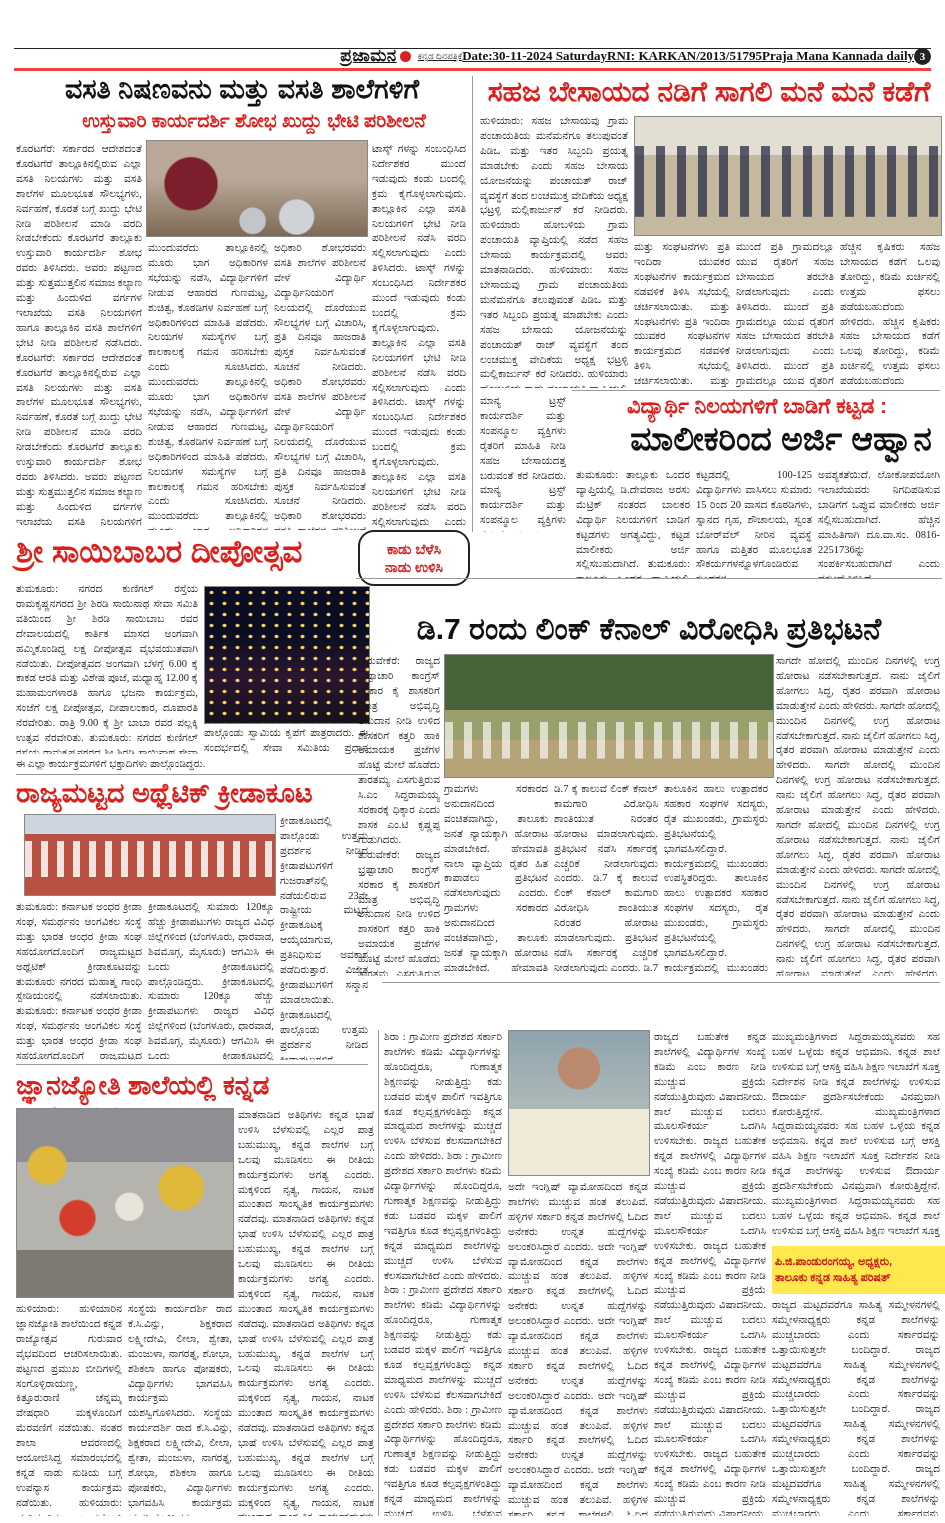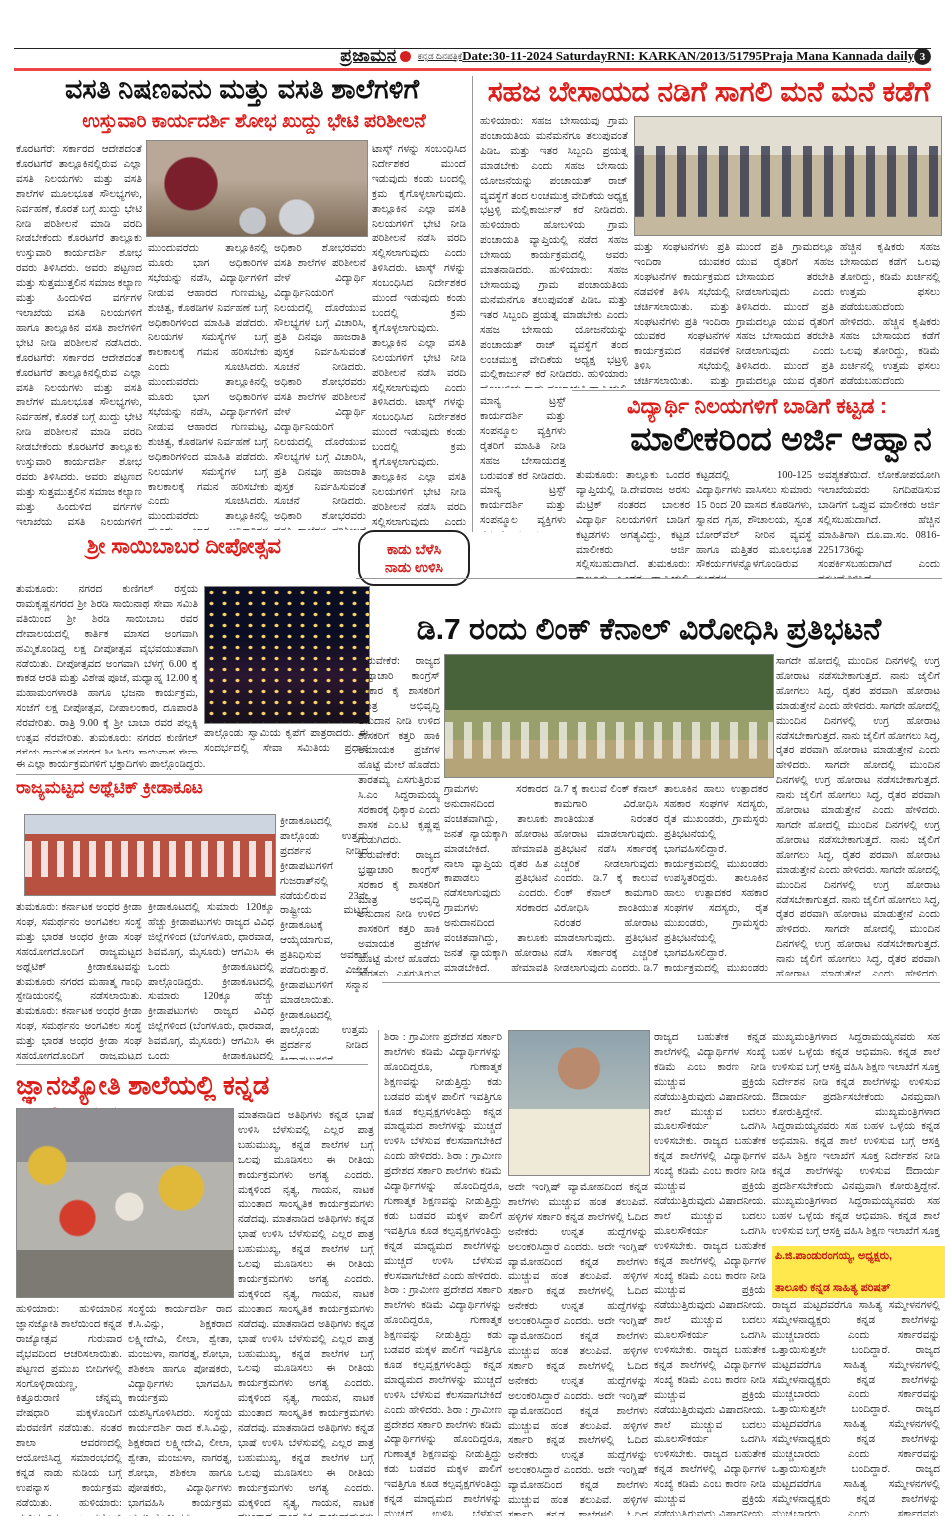--- a/index.html
+++ b/index.html
@@ -22,21 +22,21 @@
   .logo .lg-main{font-weight:bold;font-size:17px;color:#111;letter-spacing:.5px;}
   .logo .emblem{width:11px;height:11px;border-radius:50%;background:#d42020;display:inline-block;}
   .logo .lg-sub{font-size:9px;color:#333;margin-left:4px;}
   .pgbadge{width:17px;height:17px;border-radius:50%;background:#222;color:#fff;
            font-size:11px;font-weight:bold;display:flex;align-items:center;justify-content:center;}
   .kaadu-box{position:absolute;border:2.5px solid #222;border-radius:16px;
              display:flex;flex-direction:column;align-items:center;justify-content:center;
              font-weight:bold;color:#d42020;font-size:14px;line-height:1.3;
              font-family:"Liberation Sans","DejaVu Sans",sans-serif;}
   .credit{position:absolute;background:#ffe84d;color:#c41515;font-weight:bold;
-          font-size:11px;line-height:1.45;padding:2px 3px;
+          font-size:11px;line-height:1.45;padding:8px 3px;
           font-family:"Liberation Sans","DejaVu Sans",sans-serif;}
   
   .ph-a{background:
     radial-gradient(circle at 20% 45%, #7a1f2b 0 14%, rgba(0,0,0,0) 15%),
     radial-gradient(circle at 68% 80%, #cfd2d6 0 10%, rgba(0,0,0,0) 11%),
     radial-gradient(circle at 48% 84%, #c2c6ca 0 9%, rgba(0,0,0,0) 10%),
     linear-gradient(180deg,#b9a897 0 40%,#7d6a56 100%);}
   .ph-b{background:
     repeating-linear-gradient(90deg, rgba(40,45,70,.75) 0 9px, rgba(40,45,70,0) 9px 21px) 0 62%/100% 60% no-repeat,
     linear-gradient(180deg,#e3ded2 0 32%,#c4b89e 32%);}
@@ -96,41 +96,41 @@
   <div class="col" style="left:840px;top:240px;width:100px;height:148px;">ಹೆಚ್ಚಿನ ಕೃಷಿಕರು ಸಹಜ ಬೇಸಾಯದ ಕಡೆಗೆ ಒಲವು ತೋರಿದ್ದು, ಕಡಿಮೆ ಖರ್ಚಿನಲ್ಲಿ ಉತ್ತಮ ಫಸಲು ಪಡೆಯಬಹುದೆಂದು ಹೇಳಿದರು. ಹೆಚ್ಚಿನ ಕೃಷಿಕರು ಸಹಜ ಬೇಸಾಯದ ಕಡೆಗೆ ಒಲವು ತೋರಿದ್ದು, ಕಡಿಮೆ ಖರ್ಚಿನಲ್ಲಿ ಉತ್ತಮ ಫಸಲು ಪಡೆಯಬಹುದೆಂದು ಹೇಳಿದರು.</div>
   <div class="col" style="left:480px;top:394px;width:86px;height:138px;">ಮಾನ್ಯ ಟ್ರಸ್ಟ್ ಕಾರ್ಯದರ್ಶಿ ಮತ್ತು ಸಂಪನ್ಮೂಲ ವ್ಯಕ್ತಿಗಳು ರೈತರಿಗೆ ಮಾಹಿತಿ ನೀಡಿ ಸಹಜ ಬೇಸಾಯದತ್ತ ಬರುವಂತೆ ಕರೆ ನೀಡಿದರು. ಮಾನ್ಯ ಟ್ರಸ್ಟ್ ಕಾರ್ಯದರ್ಶಿ ಮತ್ತು ಸಂಪನ್ಮೂಲ ವ್ಯಕ್ತಿಗಳು ರೈತರಿಗೆ ಮಾಹಿತಿ ನೀಡಿ ಸಹಜ ಬೇಸಾಯದತ್ತ ಬರುವಂತೆ ಕರೆ ನೀಡಿದರು.</div>
 
   <div class="rule-light" style="left:572px;top:390px;width:368px;height:1px;"></div>
   <div class="hl-red" style="left:572px;top:394px;width:370px;font-size:21px;color:#dd1f1c;">ವಿದ್ಯಾರ್ಥಿ ನಿಲಯಗಳಿಗೆ ಬಾಡಿಗೆ ಕಟ್ಟಡ :</div>
   <div class="hl-black" style="left:596px;top:420px;width:370px;font-size:33px;">ಮಾಲೀಕರಿಂದ ಅರ್ಜಿ ಆಹ್ವಾನ</div>
   <div class="col" style="left:576px;top:468px;width:114px;height:110px;">ತುಮಕೂರು: ತಾಲ್ಲೂಕು ಒಂದರ ವ್ಯಾಪ್ತಿಯಲ್ಲಿ ಡಿ.ದೇವರಾಜ ಅರಸು ಮೆಟ್ರಿಕ್ ನಂತರದ ಬಾಲಕರ ವಿದ್ಯಾರ್ಥಿ ನಿಲಯಗಳಿಗೆ ಬಾಡಿಗೆ ಕಟ್ಟಡಗಳು ಅಗತ್ಯವಿದ್ದು, ಕಟ್ಟಡ ಮಾಲೀಕರು ಅರ್ಜಿ ಸಲ್ಲಿಸಬಹುದಾಗಿದೆ. ತುಮಕೂರು: ತಾಲ್ಲೂಕು ಒಂದರ ವ್ಯಾಪ್ತಿಯಲ್ಲಿ ಡಿ.ದೇವರಾಜ ಅರಸು ಮೆಟ್ರಿಕ್ ನಂತರದ ಬಾಲಕರ ವಿದ್ಯಾರ್ಥಿ ನಿಲಯಗಳಿಗೆ ಬಾಡಿಗೆ ಕಟ್ಟಡಗಳು ಅಗತ್ಯವಿದ್ದು, ಕಟ್ಟಡ ಮಾಲೀಕರು ಅರ್ಜಿ ಸಲ್ಲಿಸಬಹುದಾಗಿದೆ.</div>
   <div class="col" style="left:696px;top:468px;width:116px;height:110px;">ಕಟ್ಟಡದಲ್ಲಿ 100-125 ವಿದ್ಯಾರ್ಥಿಗಳು ವಾಸಿಸಲು ಸುಮಾರು 15 ರಿಂದ 20 ವಾಸದ ಕೊಠಡಿಗಳು, ಸ್ನಾನದ ಗೃಹ, ಶೌಚಾಲಯ, ಸ್ವಂತ ಬೋರ್‌ವೆಲ್ ನೀರಿನ ವ್ಯವಸ್ಥೆ ಹಾಗೂ ಮತ್ತಿತರ ಮೂಲಭೂತ ಸೌಕರ್ಯಗಳನ್ನೊಳಗೊಂಡಿರುವ ಕಟ್ಟಡಗಳ</div>
   <div class="col" style="left:818px;top:468px;width:122px;height:110px;">ಅವಶ್ಯಕತೆಯಿದೆ. ಲೋಕೋಪಯೋಗಿ ಇಲಾಖೆಯವರು ನಿಗದಿಪಡಿಸುವ ಬಾಡಿಗೆಗೆ ಒಪ್ಪುವ ಮಾಲೀಕರು ಅರ್ಜಿ ಸಲ್ಲಿಸಬಹುದಾಗಿದೆ. ಹೆಚ್ಚಿನ ಮಾಹಿತಿಗಾಗಿ ದೂ.ವಾ.ಸಂ. 0816-2251736ನ್ನು ಸಂಪರ್ಕಿಸಬಹುದಾಗಿದೆ ಎಂದು ಪ್ರಕಟಣೆ ತಿಳಿಸಿದೆ.</div>
 
-  <div class="hl-red" style="left:16px;top:534px;width:336px;font-size:21px;color:#dd1f1c;text-align:center;">ಶ್ರೀ ಸಾಯಿಬಾಬರ ದೀಪೋತ್ಸವ</div>
+  <div class="hl-red" style="left:16px;top:534px;width:336px;font-size:31px;color:#dd1f1c;text-align:left;">ಶ್ರೀ ಸಾಯಿಬಾಬರ ದೀಪೋತ್ಸವ</div>
   <div class="kaadu-box" style="left:358px;top:530px;width:108px;height:52px;">
     <span>ಕಾಡು ಬೆಳೆಸಿ</span>
     <span>ನಾಡು ಉಳಿಸಿ</span>
   </div>
   <div class="col" style="left:16px;top:582px;width:182px;height:172px;">ತುಮಕೂರು: ನಗರದ ಕುಣಿಗಲ್ ರಸ್ತೆಯ ರಾಮಕೃಷ್ಣನಗರದ ಶ್ರೀ ಶಿರಡಿ ಸಾಯಿನಾಥ ಸೇವಾ ಸಮಿತಿ ವತಿಯಿಂದ ಶ್ರೀ ಶಿರಡಿ ಸಾಯಿಬಾಬ ರವರ ದೇವಾಲಯದಲ್ಲಿ ಕಾರ್ತಿಕ ಮಾಸದ ಅಂಗವಾಗಿ ಹಮ್ಮಿಕೊಂಡಿದ್ದ ಲಕ್ಷ ದೀಪೋತ್ಸವ ವೈಭವಯುತವಾಗಿ ನಡೆಯಿತು. ದೀಪೋತ್ಸವದ ಅಂಗವಾಗಿ ಬೆಳಗ್ಗೆ 6.00 ಕ್ಕೆ ಕಾಕಡ ಆರತಿ ಮತ್ತು ವಿಶೇಷ ಪೂಜೆ, ಮಧ್ಯಾಹ್ನ 12.00 ಕ್ಕೆ ಮಹಾಮಂಗಳಾರತಿ ಹಾಗೂ ಭಜನಾ ಕಾರ್ಯಕ್ರಮ, ಸಂಜೆಗೆ ಲಕ್ಷ ದೀಪೋತ್ಸವ, ದೀಪಾಲಂಕಾರ, ದೂಪಾರತಿ ನೆರವೇರಿತು. ರಾತ್ರಿ 9.00 ಕ್ಕೆ ಶ್ರೀ ಬಾಬಾ ರವರ ಪಲ್ಲಕ್ಕಿ ಉತ್ಸವ ನೆರವೇರಿತು. ತುಮಕೂರು: ನಗರದ ಕುಣಿಗಲ್ ರಸ್ತೆಯ ರಾಮಕೃಷ್ಣನಗರದ ಶ್ರೀ ಶಿರಡಿ ಸಾಯಿನಾಥ ಸೇವಾ ಸಮಿತಿ ವತಿಯಿಂದ ಶ್ರೀ ಶಿರಡಿ ಸಾಯಿಬಾಬ ರವರ ದೇವಾಲಯದಲ್ಲಿ ಕಾರ್ತಿಕ ಮಾಸದ ಅಂಗವಾಗಿ ಹಮ್ಮಿಕೊಂಡಿದ್ದ ಲಕ್ಷ ದೀಪೋತ್ಸವ ವೈಭವಯುತವಾಗಿ ನಡೆಯಿತು. ದೀಪೋತ್ಸವದ ಅಂಗವಾಗಿ ಬೆಳಗ್ಗೆ 6.00 ಕ್ಕೆ ಕಾಕಡ ಆರತಿ ಮತ್ತು ವಿಶೇಷ ಪೂಜೆ, ಮಧ್ಯಾಹ್ನ 12.00 ಕ್ಕೆ ಮಹಾಮಂಗಳಾರತಿ ಹಾಗೂ ಭಜನಾ ಕಾರ್ಯಕ್ರಮ, ಸಂಜೆಗೆ ಲಕ್ಷ ದೀಪೋತ್ಸವ, ದೀಪಾಲಂಕಾರ, ದೂಪಾರತಿ ನೆರವೇರಿತು. ರಾತ್ರಿ 9.00 ಕ್ಕೆ ಶ್ರೀ ಬಾಬಾ ರವರ ಪಲ್ಲಕ್ಕಿ ಉತ್ಸವ ನೆರವೇರಿತು.</div>
   <div class="photo ph-d" style="left:204px;top:586px;width:164px;height:136px;"></div>
   <div class="col" style="left:204px;top:726px;width:164px;height:30px;">ಪಾಲ್ಗೊಂಡು ಸ್ವಾಮಿಯ ಕೃಪೆಗೆ ಪಾತ್ರರಾದರು. ಈ ಸಂದರ್ಭದಲ್ಲಿ ಸೇವಾ ಸಮಿತಿಯ ಪ್ರಧಾನ ಕಾರ್ಯದರ್ಶಿ ಕೆ.ಎನ್. ನೇತೃತ್ವದಲ್ಲಿ ಪೂಜಾ ಕಾರ್ಯಗಳು ನಡೆದವು.</div>
   <div class="col" style="left:16px;top:757px;width:352px;height:15px;">ಈ ಎಲ್ಲಾ ಕಾರ್ಯಕ್ರಮಗಳಿಗೆ ಭಕ್ತಾದಿಗಳು ಪಾಲ್ಗೊಂಡಿದ್ದರು.</div>
 
   <div class="rule-light" style="left:356px;top:578px;width:586px;height:1px;"></div>
   <div class="hl-black" style="left:356px;top:612px;width:586px;font-size:30px;">ಡಿ.7 ರಂದು ಲಿಂಕ್ ಕೆನಾಲ್ ವಿರೋಧಿಸಿ ಪ್ರತಿಭಟನೆ</div>
   <div class="col" style="left:358px;top:654px;width:82px;height:322px;">ತುರುವೇಕೆರೆ: ರಾಜ್ಯದ ಭ್ರಷ್ಟಾಚಾರಿ ಕಾಂಗ್ರೆಸ್ ಸರಕಾರ ಕೈ ಶಾಸಕರಿಗೆ ಮಾತ್ರ ಅಭಿವೃದ್ಧಿ ಅನುದಾನ ನೀಡಿ ಉಳಿದ ಶಾಸಕರಿಗೆ ಕತ್ತರಿ ಹಾಕಿ ಅಮಾಯಕ ಪ್ರಜೆಗಳ ಹೊಟ್ಟೆ ಮೇಲೆ ಹೊಡೆದು ತಾರತಮ್ಯ ಎಸಗುತ್ತಿರುವ ಸಿ.ಎಂ ಸಿದ್ದರಾಮಯ್ಯ ಸರಕಾರಕ್ಕೆ ಧಿಕ್ಕಾರ ಎಂದು ಶಾಸಕ ಎಂ.ಟಿ ಕೃಷ್ಣಪ್ಪ ಗುಡುಗಿದರು. ತುರುವೇಕೆರೆ: ರಾಜ್ಯದ ಭ್ರಷ್ಟಾಚಾರಿ ಕಾಂಗ್ರೆಸ್ ಸರಕಾರ ಕೈ ಶಾಸಕರಿಗೆ ಮಾತ್ರ ಅಭಿವೃದ್ಧಿ ಅನುದಾನ ನೀಡಿ ಉಳಿದ ಶಾಸಕರಿಗೆ ಕತ್ತರಿ ಹಾಕಿ ಅಮಾಯಕ ಪ್ರಜೆಗಳ ಹೊಟ್ಟೆ ಮೇಲೆ ಹೊಡೆದು ತಾರತಮ್ಯ ಎಸಗುತ್ತಿರುವ ಸಿ.ಎಂ ಸಿದ್ದರಾಮಯ್ಯ ಸರಕಾರಕ್ಕೆ ಧಿಕ್ಕಾರ ಎಂದು ಶಾಸಕ ಎಂ.ಟಿ ಕೃಷ್ಣಪ್ಪ ಗುಡುಗಿದರು.</div>
   <div class="photo ph-g" style="left:444px;top:654px;width:328px;height:122px;"></div>
   <div class="col" style="left:444px;top:782px;width:104px;height:194px;">ಗ್ರಾಮಗಳು ಸರಕಾರದ ಅನುದಾನದಿಂದ ವಂಚಿತವಾಗಿದ್ದು, ತಾಲೂಕು ಜನತೆ ನ್ಯಾಯಕ್ಕಾಗಿ ಹೋರಾಟ ಮಾಡಬೇಕಿದೆ. ಹೇಮಾವತಿ ನಾಲಾ ವ್ಯಾಪ್ತಿಯ ರೈತರ ಹಿತ ಕಾಪಾಡಲು ಪ್ರತಿಭಟನೆ ನಡೆಸಲಾಗುವುದು ಎಂದರು. ಗ್ರಾಮಗಳು ಸರಕಾರದ ಅನುದಾನದಿಂದ ವಂಚಿತವಾಗಿದ್ದು, ತಾಲೂಕು ಜನತೆ ನ್ಯಾಯಕ್ಕಾಗಿ ಹೋರಾಟ ಮಾಡಬೇಕಿದೆ. ಹೇಮಾವತಿ ನಾಲಾ ವ್ಯಾಪ್ತಿಯ ರೈತರ ಹಿತ ಕಾಪಾಡಲು ಪ್ರತಿಭಟನೆ ನಡೆಸಲಾಗುವುದು ಎಂದರು.</div>
   <div class="col" style="left:554px;top:782px;width:104px;height:194px;">ಡಿ.7 ಕ್ಕೆ ಕಾಲುವೆ ಲಿಂಕ್ ಕೆನಾಲ್ ಕಾಮಗಾರಿ ವಿರೋಧಿಸಿ ಶಾಂತಿಯುತ ನಿರಂತರ ಹೋರಾಟ ಮಾಡಲಾಗುವುದು. ಪ್ರತಿಭಟನೆ ನಡೆಸಿ ಸರ್ಕಾರಕ್ಕೆ ಎಚ್ಚರಿಕೆ ನೀಡಲಾಗುವುದು ಎಂದರು. ಡಿ.7 ಕ್ಕೆ ಕಾಲುವೆ ಲಿಂಕ್ ಕೆನಾಲ್ ಕಾಮಗಾರಿ ವಿರೋಧಿಸಿ ಶಾಂತಿಯುತ ನಿರಂತರ ಹೋರಾಟ ಮಾಡಲಾಗುವುದು. ಪ್ರತಿಭಟನೆ ನಡೆಸಿ ಸರ್ಕಾರಕ್ಕೆ ಎಚ್ಚರಿಕೆ ನೀಡಲಾಗುವುದು ಎಂದರು. ಡಿ.7 ಕ್ಕೆ ಕಾಲುವೆ ಲಿಂಕ್ ಕೆನಾಲ್ ಕಾಮಗಾರಿ ವಿರೋಧಿಸಿ ಶಾಂತಿಯುತ ನಿರಂತರ ಹೋರಾಟ ಮಾಡಲಾಗುವುದು. ಪ್ರತಿಭಟನೆ ನಡೆಸಿ ಸರ್ಕಾರಕ್ಕೆ ಎಚ್ಚರಿಕೆ ನೀಡಲಾಗುವುದು ಎಂದರು.</div>
   <div class="col" style="left:664px;top:782px;width:104px;height:194px;">ತಾಲೂಕಿನ ಹಾಲು ಉತ್ಪಾದಕರ ಸಹಕಾರ ಸಂಘಗಳ ಸದಸ್ಯರು, ರೈತ ಮುಖಂಡರು, ಗ್ರಾಮಸ್ಥರು ಪ್ರತಿಭಟನೆಯಲ್ಲಿ ಭಾಗವಹಿಸಲಿದ್ದಾರೆ. ಕಾರ್ಯಕ್ರಮದಲ್ಲಿ ಮುಖಂಡರು ಉಪಸ್ಥಿತರಿದ್ದರು. ತಾಲೂಕಿನ ಹಾಲು ಉತ್ಪಾದಕರ ಸಹಕಾರ ಸಂಘಗಳ ಸದಸ್ಯರು, ರೈತ ಮುಖಂಡರು, ಗ್ರಾಮಸ್ಥರು ಪ್ರತಿಭಟನೆಯಲ್ಲಿ ಭಾಗವಹಿಸಲಿದ್ದಾರೆ. ಕಾರ್ಯಕ್ರಮದಲ್ಲಿ ಮುಖಂಡರು ಉಪಸ್ಥಿತರಿದ್ದರು.</div>
   <div class="col" style="left:776px;top:654px;width:164px;height:322px;">ಸಾಗದೇ ಹೋದಲ್ಲಿ ಮುಂದಿನ ದಿನಗಳಲ್ಲಿ ಉಗ್ರ ಹೋರಾಟ ನಡೆಸಬೇಕಾಗುತ್ತದೆ. ನಾನು ಜೈಲಿಗೆ ಹೋಗಲು ಸಿದ್ಧ, ರೈತರ ಪರವಾಗಿ ಹೋರಾಟ ಮಾಡುತ್ತೇನೆ ಎಂದು ಹೇಳಿದರು. ಸಾಗದೇ ಹೋದಲ್ಲಿ ಮುಂದಿನ ದಿನಗಳಲ್ಲಿ ಉಗ್ರ ಹೋರಾಟ ನಡೆಸಬೇಕಾಗುತ್ತದೆ. ನಾನು ಜೈಲಿಗೆ ಹೋಗಲು ಸಿದ್ಧ, ರೈತರ ಪರವಾಗಿ ಹೋರಾಟ ಮಾಡುತ್ತೇನೆ ಎಂದು ಹೇಳಿದರು. ಸಾಗದೇ ಹೋದಲ್ಲಿ ಮುಂದಿನ ದಿನಗಳಲ್ಲಿ ಉಗ್ರ ಹೋರಾಟ ನಡೆಸಬೇಕಾಗುತ್ತದೆ. ನಾನು ಜೈಲಿಗೆ ಹೋಗಲು ಸಿದ್ಧ, ರೈತರ ಪರವಾಗಿ ಹೋರಾಟ ಮಾಡುತ್ತೇನೆ ಎಂದು ಹೇಳಿದರು. ಸಾಗದೇ ಹೋದಲ್ಲಿ ಮುಂದಿನ ದಿನಗಳಲ್ಲಿ ಉಗ್ರ ಹೋರಾಟ ನಡೆಸಬೇಕಾಗುತ್ತದೆ. ನಾನು ಜೈಲಿಗೆ ಹೋಗಲು ಸಿದ್ಧ, ರೈತರ ಪರವಾಗಿ ಹೋರಾಟ ಮಾಡುತ್ತೇನೆ ಎಂದು ಹೇಳಿದರು. ಸಾಗದೇ ಹೋದಲ್ಲಿ ಮುಂದಿನ ದಿನಗಳಲ್ಲಿ ಉಗ್ರ ಹೋರಾಟ ನಡೆಸಬೇಕಾಗುತ್ತದೆ. ನಾನು ಜೈಲಿಗೆ ಹೋಗಲು ಸಿದ್ಧ, ರೈತರ ಪರವಾಗಿ ಹೋರಾಟ ಮಾಡುತ್ತೇನೆ ಎಂದು ಹೇಳಿದರು. ಸಾಗದೇ ಹೋದಲ್ಲಿ ಮುಂದಿನ ದಿನಗಳಲ್ಲಿ ಉಗ್ರ ಹೋರಾಟ ನಡೆಸಬೇಕಾಗುತ್ತದೆ. ನಾನು ಜೈಲಿಗೆ ಹೋಗಲು ಸಿದ್ಧ, ರೈತರ ಪರವಾಗಿ ಹೋರಾಟ ಮಾಡುತ್ತೇನೆ ಎಂದು ಹೇಳಿದರು. ಸಾಗದೇ ಹೋದಲ್ಲಿ ಮುಂದಿನ ದಿನಗಳಲ್ಲಿ ಉಗ್ರ ಹೋರಾಟ ನಡೆಸಬೇಕಾಗುತ್ತದೆ. ನಾನು ಜೈಲಿಗೆ ಹೋಗಲು ಸಿದ್ಧ, ರೈತರ ಪರವಾಗಿ ಹೋರಾಟ ಮಾಡುತ್ತೇನೆ ಎಂದು ಹೇಳಿದರು.</div>
 
   <div class="rule-light" style="left:16px;top:774px;width:352px;height:1px;"></div>
-  <div class="hl-red" style="left:16px;top:778px;width:352px;font-size:17px;color:#dd1f1c;text-align:left;">ರಾಜ್ಯಮಟ್ಟದ ಅಥ್ಲೆಟಿಕ್ ಕ್ರೀಡಾಕೂಟ</div>
+  <div class="hl-red" style="left:16px;top:778px;width:352px;font-size:27px;color:#dd1f1c;text-align:left;">ರಾಜ್ಯಮಟ್ಟದ ಅಥ್ಲೆಟಿಕ್ ಕ್ರೀಡಾಕೂಟ</div>
   <div class="photo ph-e" style="left:24px;top:814px;width:250px;height:80px;"></div>
   <div class="col" style="left:280px;top:814px;width:88px;height:246px;">ಕ್ರೀಡಾಕೂಟದಲ್ಲಿ ಪಾಲ್ಗೊಂಡು ಉತ್ತಮ ಪ್ರದರ್ಶನ ನೀಡಿದ ಕ್ರೀಡಾಪಟುಗಳಿಗೆ ಗುಜರಾತ್‌ನಲ್ಲಿ ನಡೆಯಲಿರುವ 23ನೇ ರಾಷ್ಟ್ರೀಯ ಮಟ್ಟದ ಕ್ರೀಡಾಕೂಟಕ್ಕೆ ಆಯ್ಕೆಯಾಗುವ, ಪ್ರತಿನಿಧಿಸುವ ಅವಕಾಶ ಪಡೆದಿರುತ್ತಾರೆ. ವಿಜೇತ ಕ್ರೀಡಾಪಟುಗಳಿಗೆ ಸನ್ಮಾನ ಮಾಡಲಾಯಿತು. ಕ್ರೀಡಾಕೂಟದಲ್ಲಿ ಪಾಲ್ಗೊಂಡು ಉತ್ತಮ ಪ್ರದರ್ಶನ ನೀಡಿದ ಕ್ರೀಡಾಪಟುಗಳಿಗೆ ಗುಜರಾತ್‌ನಲ್ಲಿ ನಡೆಯಲಿರುವ 23ನೇ ರಾಷ್ಟ್ರೀಯ ಮಟ್ಟದ ಕ್ರೀಡಾಕೂಟಕ್ಕೆ ಆಯ್ಕೆಯಾಗುವ, ಪ್ರತಿನಿಧಿಸುವ ಅವಕಾಶ ಪಡೆದಿರುತ್ತಾರೆ. ವಿಜೇತ ಕ್ರೀಡಾಪಟುಗಳಿಗೆ ಸನ್ಮಾನ ಮಾಡಲಾಯಿತು.</div>
   <div class="col" style="left:16px;top:900px;width:126px;height:160px;">ತುಮಕೂರು: ಕರ್ನಾಟಕ ಅಂಧರ ಕ್ರೀಡಾ ಸಂಘ, ಸಮರ್ಥನಂ ಅಂಗವಿಕಲ ಸಂಸ್ಥೆ ಮತ್ತು ಭಾರತ ಅಂಧರ ಕ್ರೀಡಾ ಸಂಘ ಸಹಯೋಗದೊಂದಿಗೆ ರಾಜ್ಯಮಟ್ಟದ ಅಥ್ಲೆಟಿಕ್ ಕ್ರೀಡಾಕೂಟವನ್ನು ತುಮಕೂರು ನಗರದ ಮಹಾತ್ಮ ಗಾಂಧಿ ಸ್ಟೇಡಿಯಂನಲ್ಲಿ ನಡೆಸಲಾಯಿತು. ತುಮಕೂರು: ಕರ್ನಾಟಕ ಅಂಧರ ಕ್ರೀಡಾ ಸಂಘ, ಸಮರ್ಥನಂ ಅಂಗವಿಕಲ ಸಂಸ್ಥೆ ಮತ್ತು ಭಾರತ ಅಂಧರ ಕ್ರೀಡಾ ಸಂಘ ಸಹಯೋಗದೊಂದಿಗೆ ರಾಜ್ಯಮಟ್ಟದ ಅಥ್ಲೆಟಿಕ್ ಕ್ರೀಡಾಕೂಟವನ್ನು ತುಮಕೂರು ನಗರದ ಮಹಾತ್ಮ ಗಾಂಧಿ ಸ್ಟೇಡಿಯಂನಲ್ಲಿ ನಡೆಸಲಾಯಿತು.</div>
   <div class="col" style="left:148px;top:900px;width:126px;height:160px;">ಕ್ರೀಡಾಕೂಟದಲ್ಲಿ ಸುಮಾರು 120ಕ್ಕೂ ಹೆಚ್ಚು ಕ್ರೀಡಾಪಟುಗಳು ರಾಜ್ಯದ ವಿವಿಧ ಜಿಲ್ಲೆಗಳಿಂದ (ಬೆಂಗಳೂರು, ಧಾರವಾಡ, ಶಿವಮೊಗ್ಗ, ಮೈಸೂರು) ಆಗಮಿಸಿ ಈ ಒಂದು ಕ್ರೀಡಾಕೂಟದಲ್ಲಿ ಪಾಲ್ಗೊಂಡಿದ್ದರು. ಕ್ರೀಡಾಕೂಟದಲ್ಲಿ ಸುಮಾರು 120ಕ್ಕೂ ಹೆಚ್ಚು ಕ್ರೀಡಾಪಟುಗಳು ರಾಜ್ಯದ ವಿವಿಧ ಜಿಲ್ಲೆಗಳಿಂದ (ಬೆಂಗಳೂರು, ಧಾರವಾಡ, ಶಿವಮೊಗ್ಗ, ಮೈಸೂರು) ಆಗಮಿಸಿ ಈ ಒಂದು ಕ್ರೀಡಾಕೂಟದಲ್ಲಿ ಪಾಲ್ಗೊಂಡಿದ್ದರು.</div>
 
   <div class="rule-light" style="left:16px;top:1064px;width:352px;height:1px;"></div>
   <div class="hl-red" style="left:16px;top:1070px;width:360px;font-size:26px;color:#dd1f1c;text-align:left;">ಜ್ಞಾನಜ್ಯೋತಿ ಶಾಲೆಯಲ್ಲಿ ಕನ್ನಡ ರಾಜ್ಯೋತ್ಸವ</div>
   <div class="photo ph-f" style="left:16px;top:1108px;width:216px;height:188px;"></div>
   <div class="col" style="left:238px;top:1108px;width:136px;height:408px;">ಮಾತನಾಡಿದ ಅತಿಥಿಗಳು ಕನ್ನಡ ಭಾಷೆ ಉಳಿಸಿ ಬೆಳೆಸುವಲ್ಲಿ ಎಲ್ಲರ ಪಾತ್ರ ಬಹುಮುಖ್ಯ, ಕನ್ನಡ ಶಾಲೆಗಳ ಬಗ್ಗೆ ಒಲವು ಮೂಡಿಸಲು ಈ ರೀತಿಯ ಕಾರ್ಯಕ್ರಮಗಳು ಅಗತ್ಯ ಎಂದರು. ಮಕ್ಕಳಿಂದ ನೃತ್ಯ, ಗಾಯನ, ನಾಟಕ ಮುಂತಾದ ಸಾಂಸ್ಕೃತಿಕ ಕಾರ್ಯಕ್ರಮಗಳು ನಡೆದವು. ಮಾತನಾಡಿದ ಅತಿಥಿಗಳು ಕನ್ನಡ ಭಾಷೆ ಉಳಿಸಿ ಬೆಳೆಸುವಲ್ಲಿ ಎಲ್ಲರ ಪಾತ್ರ ಬಹುಮುಖ್ಯ, ಕನ್ನಡ ಶಾಲೆಗಳ ಬಗ್ಗೆ ಒಲವು ಮೂಡಿಸಲು ಈ ರೀತಿಯ ಕಾರ್ಯಕ್ರಮಗಳು ಅಗತ್ಯ ಎಂದರು. ಮಕ್ಕಳಿಂದ ನೃತ್ಯ, ಗಾಯನ, ನಾಟಕ ಮುಂತಾದ ಸಾಂಸ್ಕೃತಿಕ ಕಾರ್ಯಕ್ರಮಗಳು ನಡೆದವು. ಮಾತನಾಡಿದ ಅತಿಥಿಗಳು ಕನ್ನಡ ಭಾಷೆ ಉಳಿಸಿ ಬೆಳೆಸುವಲ್ಲಿ ಎಲ್ಲರ ಪಾತ್ರ ಬಹುಮುಖ್ಯ, ಕನ್ನಡ ಶಾಲೆಗಳ ಬಗ್ಗೆ ಒಲವು ಮೂಡಿಸಲು ಈ ರೀತಿಯ ಕಾರ್ಯಕ್ರಮಗಳು ಅಗತ್ಯ ಎಂದರು. ಮಕ್ಕಳಿಂದ ನೃತ್ಯ, ಗಾಯನ, ನಾಟಕ ಮುಂತಾದ ಸಾಂಸ್ಕೃತಿಕ ಕಾರ್ಯಕ್ರಮಗಳು ನಡೆದವು. ಮಾತನಾಡಿದ ಅತಿಥಿಗಳು ಕನ್ನಡ ಭಾಷೆ ಉಳಿಸಿ ಬೆಳೆಸುವಲ್ಲಿ ಎಲ್ಲರ ಪಾತ್ರ ಬಹುಮುಖ್ಯ, ಕನ್ನಡ ಶಾಲೆಗಳ ಬಗ್ಗೆ ಒಲವು ಮೂಡಿಸಲು ಈ ರೀತಿಯ ಕಾರ್ಯಕ್ರಮಗಳು ಅಗತ್ಯ ಎಂದರು. ಮಕ್ಕಳಿಂದ ನೃತ್ಯ, ಗಾಯನ, ನಾಟಕ ಮುಂತಾದ ಸಾಂಸ್ಕೃತಿಕ ಕಾರ್ಯಕ್ರಮಗಳು ನಡೆದವು.</div>
   <div class="col" style="left:16px;top:1302px;width:106px;height:214px;">ಹುಳಿಯಾರು: ಹುಳಿಯಾರಿನ ಜ್ಞಾನಜ್ಯೋತಿ ಶಾಲೆಯಿಂದ ಕನ್ನಡ ರಾಜ್ಯೋತ್ಸವ ಗುರುವಾರ ವೈಭವದಿಂದ ಆಚರಿಸಲಾಯಿತು. ಪಟ್ಟಣದ ಪ್ರಮುಖ ಬೀದಿಗಳಲ್ಲಿ ಸಂಗೊಳ್ಳಿರಾಯಣ್ಣ, ಕಿತ್ತೂರುರಾಣಿ ಚೆನ್ನಮ್ಮ ವೇಷಧಾರಿ ಮಕ್ಕಳೊಂದಿಗೆ ಮೆರವಣಿಗೆ ನಡೆಯಿತು. ನಂತರ ಶಾಲಾ ಆವರಣದಲ್ಲಿ ಆಯೋಜಿಸಿದ್ದ ಸಮಾರಂಭದಲ್ಲಿ ಕನ್ನಡ ನಾಡು ನುಡಿಯ ಬಗ್ಗೆ ಉಪನ್ಯಾಸ ಕಾರ್ಯಕ್ರಮ ನಡೆಯಿತು. ಹುಳಿಯಾರು: ಹುಳಿಯಾರಿನ ಜ್ಞಾನಜ್ಯೋತಿ ಶಾಲೆಯಿಂದ ಕನ್ನಡ ರಾಜ್ಯೋತ್ಸವ ಗುರುವಾರ ವೈಭವದಿಂದ ಆಚರಿಸಲಾಯಿತು. ಪಟ್ಟಣದ ಪ್ರಮುಖ ಬೀದಿಗಳಲ್ಲಿ ಸಂಗೊಳ್ಳಿರಾಯಣ್ಣ, ಕಿತ್ತೂರುರಾಣಿ ಚೆನ್ನಮ್ಮ ವೇಷಧಾರಿ ಮಕ್ಕಳೊಂದಿಗೆ ಮೆರವಣಿಗೆ ನಡೆಯಿತು. ನಂತರ ಶಾಲಾ ಆವರಣದಲ್ಲಿ ಆಯೋಜಿಸಿದ್ದ ಸಮಾರಂಭದಲ್ಲಿ ಕನ್ನಡ ನಾಡು ನುಡಿಯ ಬಗ್ಗೆ ಉಪನ್ಯಾಸ ಕಾರ್ಯಕ್ರಮ ನಡೆಯಿತು.</div>
@@ -139,17 +139,17 @@
   <div class="rule-light" style="left:378px;top:1030px;width:1px;height:486px;"></div>
 
   <div class="rule-light" style="left:382px;top:982px;width:558px;height:1px;"></div>
   <div class="col" style="left:384px;top:1030px;width:118px;height:486px;">ಶಿರಾ : ಗ್ರಾಮೀಣ ಪ್ರದೇಶದ ಸರ್ಕಾರಿ ಶಾಲೆಗಳು ಕಡಿಮೆ ವಿದ್ಯಾರ್ಥಿಗಳನ್ನು ಹೊಂದಿದ್ದರೂ, ಗುಣಾತ್ಮಕ ಶಿಕ್ಷಣವನ್ನು ನೀಡುತ್ತಿದ್ದು ಕಡು ಬಡವರ ಮಕ್ಕಳ ಪಾಲಿಗೆ ಇವತ್ತಿಗೂ ಕೂಡ ಕಲ್ಪವೃಕ್ಷಗಳಂತಿದ್ದು ಕನ್ನಡ ಮಾಧ್ಯಮದ ಶಾಲೆಗಳನ್ನು ಮುಚ್ಚದೆ ಉಳಿಸಿ ಬೆಳೆಸುವ ಕೆಲಸವಾಗಬೇಕಿದೆ ಎಂದು ಹೇಳಿದರು. ಶಿರಾ : ಗ್ರಾಮೀಣ ಪ್ರದೇಶದ ಸರ್ಕಾರಿ ಶಾಲೆಗಳು ಕಡಿಮೆ ವಿದ್ಯಾರ್ಥಿಗಳನ್ನು ಹೊಂದಿದ್ದರೂ, ಗುಣಾತ್ಮಕ ಶಿಕ್ಷಣವನ್ನು ನೀಡುತ್ತಿದ್ದು ಕಡು ಬಡವರ ಮಕ್ಕಳ ಪಾಲಿಗೆ ಇವತ್ತಿಗೂ ಕೂಡ ಕಲ್ಪವೃಕ್ಷಗಳಂತಿದ್ದು ಕನ್ನಡ ಮಾಧ್ಯಮದ ಶಾಲೆಗಳನ್ನು ಮುಚ್ಚದೆ ಉಳಿಸಿ ಬೆಳೆಸುವ ಕೆಲಸವಾಗಬೇಕಿದೆ ಎಂದು ಹೇಳಿದರು. ಶಿರಾ : ಗ್ರಾಮೀಣ ಪ್ರದೇಶದ ಸರ್ಕಾರಿ ಶಾಲೆಗಳು ಕಡಿಮೆ ವಿದ್ಯಾರ್ಥಿಗಳನ್ನು ಹೊಂದಿದ್ದರೂ, ಗುಣಾತ್ಮಕ ಶಿಕ್ಷಣವನ್ನು ನೀಡುತ್ತಿದ್ದು ಕಡು ಬಡವರ ಮಕ್ಕಳ ಪಾಲಿಗೆ ಇವತ್ತಿಗೂ ಕೂಡ ಕಲ್ಪವೃಕ್ಷಗಳಂತಿದ್ದು ಕನ್ನಡ ಮಾಧ್ಯಮದ ಶಾಲೆಗಳನ್ನು ಮುಚ್ಚದೆ ಉಳಿಸಿ ಬೆಳೆಸುವ ಕೆಲಸವಾಗಬೇಕಿದೆ ಎಂದು ಹೇಳಿದರು. ಶಿರಾ : ಗ್ರಾಮೀಣ ಪ್ರದೇಶದ ಸರ್ಕಾರಿ ಶಾಲೆಗಳು ಕಡಿಮೆ ವಿದ್ಯಾರ್ಥಿಗಳನ್ನು ಹೊಂದಿದ್ದರೂ, ಗುಣಾತ್ಮಕ ಶಿಕ್ಷಣವನ್ನು ನೀಡುತ್ತಿದ್ದು ಕಡು ಬಡವರ ಮಕ್ಕಳ ಪಾಲಿಗೆ ಇವತ್ತಿಗೂ ಕೂಡ ಕಲ್ಪವೃಕ್ಷಗಳಂತಿದ್ದು ಕನ್ನಡ ಮಾಧ್ಯಮದ ಶಾಲೆಗಳನ್ನು ಮುಚ್ಚದೆ ಉಳಿಸಿ ಬೆಳೆಸುವ ಕೆಲಸವಾಗಬೇಕಿದೆ ಎಂದು ಹೇಳಿದರು.</div>
   <div class="photo ph-h" style="left:508px;top:1030px;width:140px;height:144px;"></div>
   <div class="col" style="left:508px;top:1180px;width:140px;height:336px;">ಅದೇ ಇಂಗ್ಲಿಷ್ ವ್ಯಾಮೋಹದಿಂದ ಕನ್ನಡ ಶಾಲೆಗಳು ಮುಚ್ಚುವ ಹಂತ ತಲುಪಿವೆ. ಹಳ್ಳಿಗಳ ಸರ್ಕಾರಿ ಕನ್ನಡ ಶಾಲೆಗಳಲ್ಲಿ ಓದಿದ ಅನೇಕರು ಉನ್ನತ ಹುದ್ದೆಗಳನ್ನು ಅಲಂಕರಿಸಿದ್ದಾರೆ ಎಂದರು. ಅದೇ ಇಂಗ್ಲಿಷ್ ವ್ಯಾಮೋಹದಿಂದ ಕನ್ನಡ ಶಾಲೆಗಳು ಮುಚ್ಚುವ ಹಂತ ತಲುಪಿವೆ. ಹಳ್ಳಿಗಳ ಸರ್ಕಾರಿ ಕನ್ನಡ ಶಾಲೆಗಳಲ್ಲಿ ಓದಿದ ಅನೇಕರು ಉನ್ನತ ಹುದ್ದೆಗಳನ್ನು ಅಲಂಕರಿಸಿದ್ದಾರೆ ಎಂದರು. ಅದೇ ಇಂಗ್ಲಿಷ್ ವ್ಯಾಮೋಹದಿಂದ ಕನ್ನಡ ಶಾಲೆಗಳು ಮುಚ್ಚುವ ಹಂತ ತಲುಪಿವೆ. ಹಳ್ಳಿಗಳ ಸರ್ಕಾರಿ ಕನ್ನಡ ಶಾಲೆಗಳಲ್ಲಿ ಓದಿದ ಅನೇಕರು ಉನ್ನತ ಹುದ್ದೆಗಳನ್ನು ಅಲಂಕರಿಸಿದ್ದಾರೆ ಎಂದರು. ಅದೇ ಇಂಗ್ಲಿಷ್ ವ್ಯಾಮೋಹದಿಂದ ಕನ್ನಡ ಶಾಲೆಗಳು ಮುಚ್ಚುವ ಹಂತ ತಲುಪಿವೆ. ಹಳ್ಳಿಗಳ ಸರ್ಕಾರಿ ಕನ್ನಡ ಶಾಲೆಗಳಲ್ಲಿ ಓದಿದ ಅನೇಕರು ಉನ್ನತ ಹುದ್ದೆಗಳನ್ನು ಅಲಂಕರಿಸಿದ್ದಾರೆ ಎಂದರು. ಅದೇ ಇಂಗ್ಲಿಷ್ ವ್ಯಾಮೋಹದಿಂದ ಕನ್ನಡ ಶಾಲೆಗಳು ಮುಚ್ಚುವ ಹಂತ ತಲುಪಿವೆ. ಹಳ್ಳಿಗಳ ಸರ್ಕಾರಿ ಕನ್ನಡ ಶಾಲೆಗಳಲ್ಲಿ ಓದಿದ ಅನೇಕರು ಉನ್ನತ ಹುದ್ದೆಗಳನ್ನು ಅಲಂಕರಿಸಿದ್ದಾರೆ ಎಂದರು.</div>
   <div class="col" style="left:654px;top:1030px;width:112px;height:486px;">ರಾಜ್ಯದ ಬಹುತೇಕ ಕನ್ನಡ ಶಾಲೆಗಳಲ್ಲಿ ವಿದ್ಯಾರ್ಥಿಗಳ ಸಂಖ್ಯೆ ಕಡಿಮೆ ಎಂಬ ಕಾರಣ ನೀಡಿ ಮುಚ್ಚುವ ಪ್ರಕ್ರಿಯೆ ನಡೆಯುತ್ತಿರುವುದು ವಿಷಾದನೀಯ. ಶಾಲೆ ಮುಚ್ಚುವ ಬದಲು ಮೂಲಸೌಕರ್ಯ ಒದಗಿಸಿ ಉಳಿಸಬೇಕು. ರಾಜ್ಯದ ಬಹುತೇಕ ಕನ್ನಡ ಶಾಲೆಗಳಲ್ಲಿ ವಿದ್ಯಾರ್ಥಿಗಳ ಸಂಖ್ಯೆ ಕಡಿಮೆ ಎಂಬ ಕಾರಣ ನೀಡಿ ಮುಚ್ಚುವ ಪ್ರಕ್ರಿಯೆ ನಡೆಯುತ್ತಿರುವುದು ವಿಷಾದನೀಯ. ಶಾಲೆ ಮುಚ್ಚುವ ಬದಲು ಮೂಲಸೌಕರ್ಯ ಒದಗಿಸಿ ಉಳಿಸಬೇಕು. ರಾಜ್ಯದ ಬಹುತೇಕ ಕನ್ನಡ ಶಾಲೆಗಳಲ್ಲಿ ವಿದ್ಯಾರ್ಥಿಗಳ ಸಂಖ್ಯೆ ಕಡಿಮೆ ಎಂಬ ಕಾರಣ ನೀಡಿ ಮುಚ್ಚುವ ಪ್ರಕ್ರಿಯೆ ನಡೆಯುತ್ತಿರುವುದು ವಿಷಾದನೀಯ. ಶಾಲೆ ಮುಚ್ಚುವ ಬದಲು ಮೂಲಸೌಕರ್ಯ ಒದಗಿಸಿ ಉಳಿಸಬೇಕು. ರಾಜ್ಯದ ಬಹುತೇಕ ಕನ್ನಡ ಶಾಲೆಗಳಲ್ಲಿ ವಿದ್ಯಾರ್ಥಿಗಳ ಸಂಖ್ಯೆ ಕಡಿಮೆ ಎಂಬ ಕಾರಣ ನೀಡಿ ಮುಚ್ಚುವ ಪ್ರಕ್ರಿಯೆ ನಡೆಯುತ್ತಿರುವುದು ವಿಷಾದನೀಯ. ಶಾಲೆ ಮುಚ್ಚುವ ಬದಲು ಮೂಲಸೌಕರ್ಯ ಒದಗಿಸಿ ಉಳಿಸಬೇಕು. ರಾಜ್ಯದ ಬಹುತೇಕ ಕನ್ನಡ ಶಾಲೆಗಳಲ್ಲಿ ವಿದ್ಯಾರ್ಥಿಗಳ ಸಂಖ್ಯೆ ಕಡಿಮೆ ಎಂಬ ಕಾರಣ ನೀಡಿ ಮುಚ್ಚುವ ಪ್ರಕ್ರಿಯೆ ನಡೆಯುತ್ತಿರುವುದು ವಿಷಾದನೀಯ. ಶಾಲೆ ಮುಚ್ಚುವ ಬದಲು ಮೂಲಸೌಕರ್ಯ ಒದಗಿಸಿ ಉಳಿಸಬೇಕು.</div>
   <div class="col" style="left:772px;top:1030px;width:168px;height:212px;">ಮುಖ್ಯಮಂತ್ರಿಗಳಾದ ಸಿದ್ದರಾಮಯ್ಯನವರು ಸಹ ಬಹಳ ಒಳ್ಳೆಯ ಕನ್ನಡ ಅಭಿಮಾನಿ. ಕನ್ನಡ ಶಾಲೆ ಉಳಿಸುವ ಬಗ್ಗೆ ಆಸಕ್ತಿ ವಹಿಸಿ ಶಿಕ್ಷಣ ಇಲಾಖೆಗೆ ಸೂಕ್ತ ನಿರ್ದೇಶನ ನೀಡಿ ಕನ್ನಡ ಶಾಲೆಗಳನ್ನು ಉಳಿಸುವ ಔದಾರ್ಯ ಪ್ರದರ್ಶಿಸಬೇಕೆಂದು ವಿನಮ್ರವಾಗಿ ಕೋರುತ್ತಿದ್ದೇನೆ. ಮುಖ್ಯಮಂತ್ರಿಗಳಾದ ಸಿದ್ದರಾಮಯ್ಯನವರು ಸಹ ಬಹಳ ಒಳ್ಳೆಯ ಕನ್ನಡ ಅಭಿಮಾನಿ. ಕನ್ನಡ ಶಾಲೆ ಉಳಿಸುವ ಬಗ್ಗೆ ಆಸಕ್ತಿ ವಹಿಸಿ ಶಿಕ್ಷಣ ಇಲಾಖೆಗೆ ಸೂಕ್ತ ನಿರ್ದೇಶನ ನೀಡಿ ಕನ್ನಡ ಶಾಲೆಗಳನ್ನು ಉಳಿಸುವ ಔದಾರ್ಯ ಪ್ರದರ್ಶಿಸಬೇಕೆಂದು ವಿನಮ್ರವಾಗಿ ಕೋರುತ್ತಿದ್ದೇನೆ. ಮುಖ್ಯಮಂತ್ರಿಗಳಾದ ಸಿದ್ದರಾಮಯ್ಯನವರು ಸಹ ಬಹಳ ಒಳ್ಳೆಯ ಕನ್ನಡ ಅಭಿಮಾನಿ. ಕನ್ನಡ ಶಾಲೆ ಉಳಿಸುವ ಬಗ್ಗೆ ಆಸಕ್ತಿ ವಹಿಸಿ ಶಿಕ್ಷಣ ಇಲಾಖೆಗೆ ಸೂಕ್ತ ನಿರ್ದೇಶನ ನೀಡಿ ಕನ್ನಡ ಶಾಲೆಗಳನ್ನು ಉಳಿಸುವ ಔದಾರ್ಯ ಪ್ರದರ್ಶಿಸಬೇಕೆಂದು ವಿನಮ್ರವಾಗಿ ಕೋರುತ್ತಿದ್ದೇನೆ.</div>
   <div class="credit" style="left:772px;top:1246px;width:168px;">
     <span style="display:block;">ಪಿ.ಜಿ.ಪಾಂಡುರಂಗಯ್ಯ, ಅಧ್ಯಕ್ಷರು,</span>
-    <span style="display:block;margin-top:16px;">ತಾಲೂಕು ಕನ್ನಡ ಸಾಹಿತ್ಯ ಪರಿಷತ್</span>
+    <span style="display:block;">ತಾಲೂಕು ಕನ್ನಡ ಸಾಹಿತ್ಯ ಪರಿಷತ್</span>
   </div>
   <div class="col" style="left:772px;top:1298px;width:168px;height:218px;">ರಾಜ್ಯದ ಮಟ್ಟದವರೆಗೂ ಸಾಹಿತ್ಯ ಸಮ್ಮೇಳನಗಳಲ್ಲಿ ಸಮ್ಮೇಳನಾಧ್ಯಕ್ಷರು ಕನ್ನಡ ಶಾಲೆಗಳನ್ನು ಮುಚ್ಚಬಾರದು ಎಂದು ಸರ್ಕಾರವನ್ನು ಒತ್ತಾಯಿಸುತ್ತಲೇ ಬಂದಿದ್ದಾರೆ. ರಾಜ್ಯದ ಮಟ್ಟದವರೆಗೂ ಸಾಹಿತ್ಯ ಸಮ್ಮೇಳನಗಳಲ್ಲಿ ಸಮ್ಮೇಳನಾಧ್ಯಕ್ಷರು ಕನ್ನಡ ಶಾಲೆಗಳನ್ನು ಮುಚ್ಚಬಾರದು ಎಂದು ಸರ್ಕಾರವನ್ನು ಒತ್ತಾಯಿಸುತ್ತಲೇ ಬಂದಿದ್ದಾರೆ. ರಾಜ್ಯದ ಮಟ್ಟದವರೆಗೂ ಸಾಹಿತ್ಯ ಸಮ್ಮೇಳನಗಳಲ್ಲಿ ಸಮ್ಮೇಳನಾಧ್ಯಕ್ಷರು ಕನ್ನಡ ಶಾಲೆಗಳನ್ನು ಮುಚ್ಚಬಾರದು ಎಂದು ಸರ್ಕಾರವನ್ನು ಒತ್ತಾಯಿಸುತ್ತಲೇ ಬಂದಿದ್ದಾರೆ. ರಾಜ್ಯದ ಮಟ್ಟದವರೆಗೂ ಸಾಹಿತ್ಯ ಸಮ್ಮೇಳನಗಳಲ್ಲಿ ಸಮ್ಮೇಳನಾಧ್ಯಕ್ಷರು ಕನ್ನಡ ಶಾಲೆಗಳನ್ನು ಮುಚ್ಚಬಾರದು ಎಂದು ಸರ್ಕಾರವನ್ನು ಒತ್ತಾಯಿಸುತ್ತಲೇ ಬಂದಿದ್ದಾರೆ.</div>
 
 </div>
 
 </body></html>

